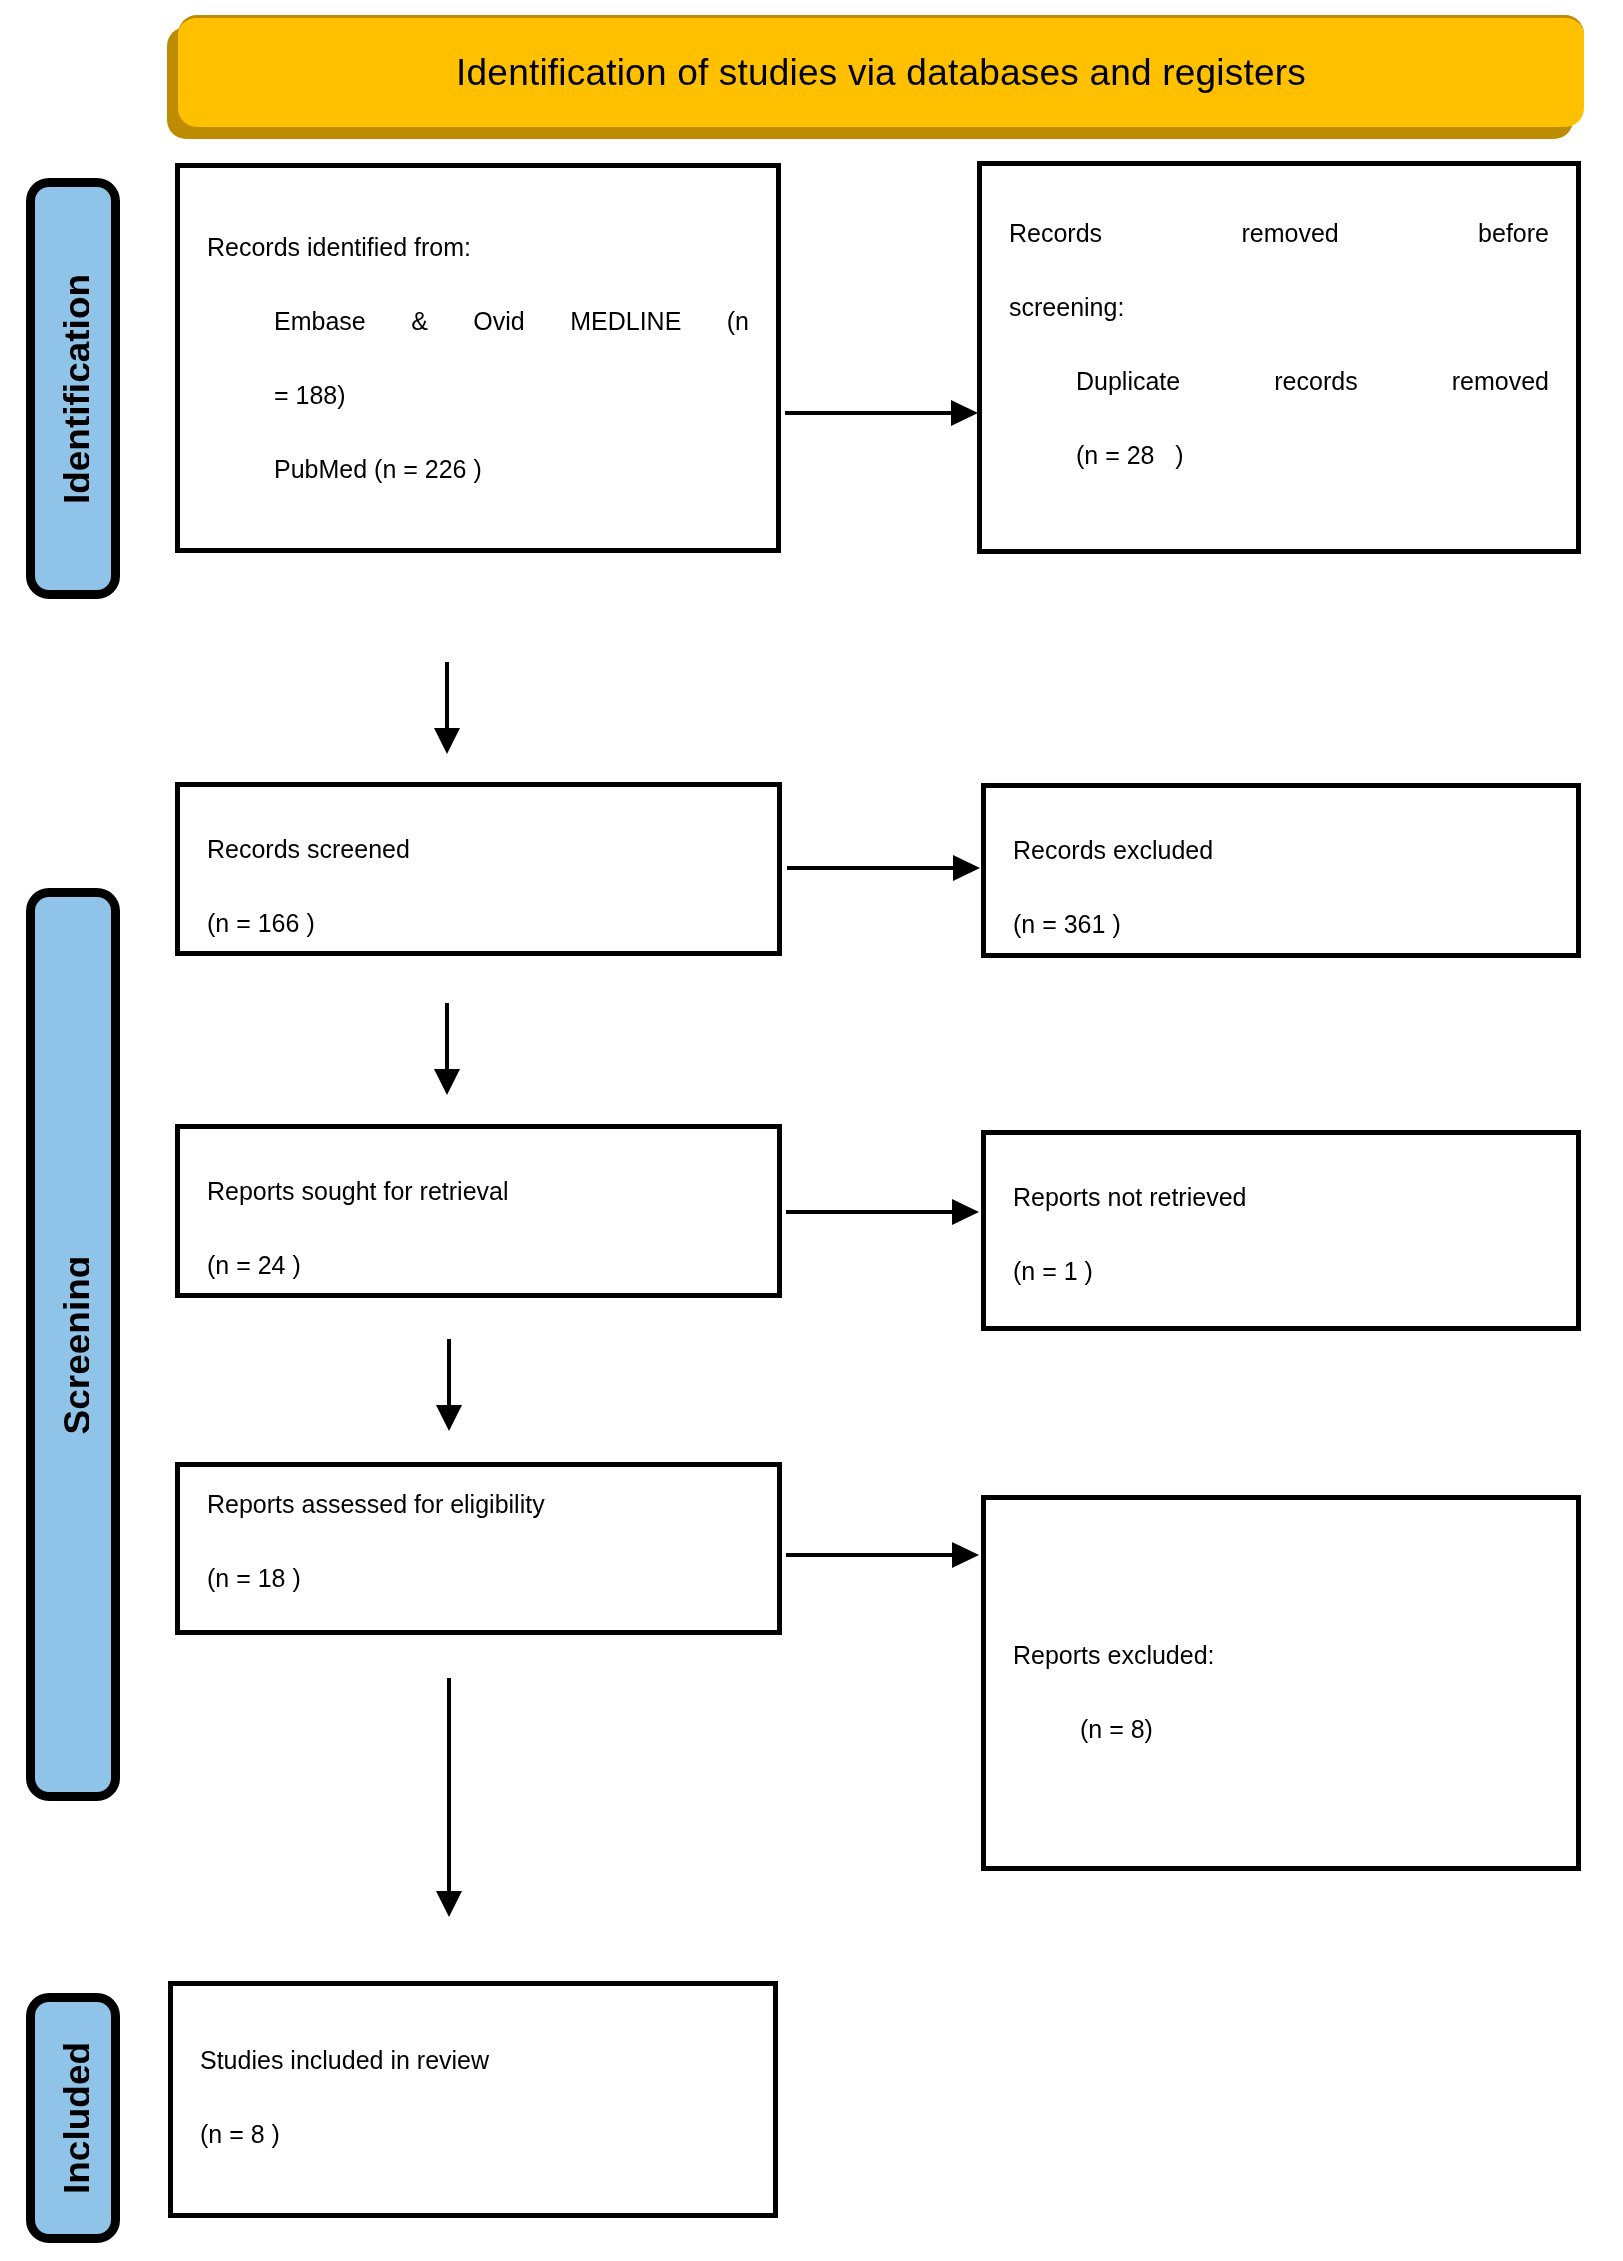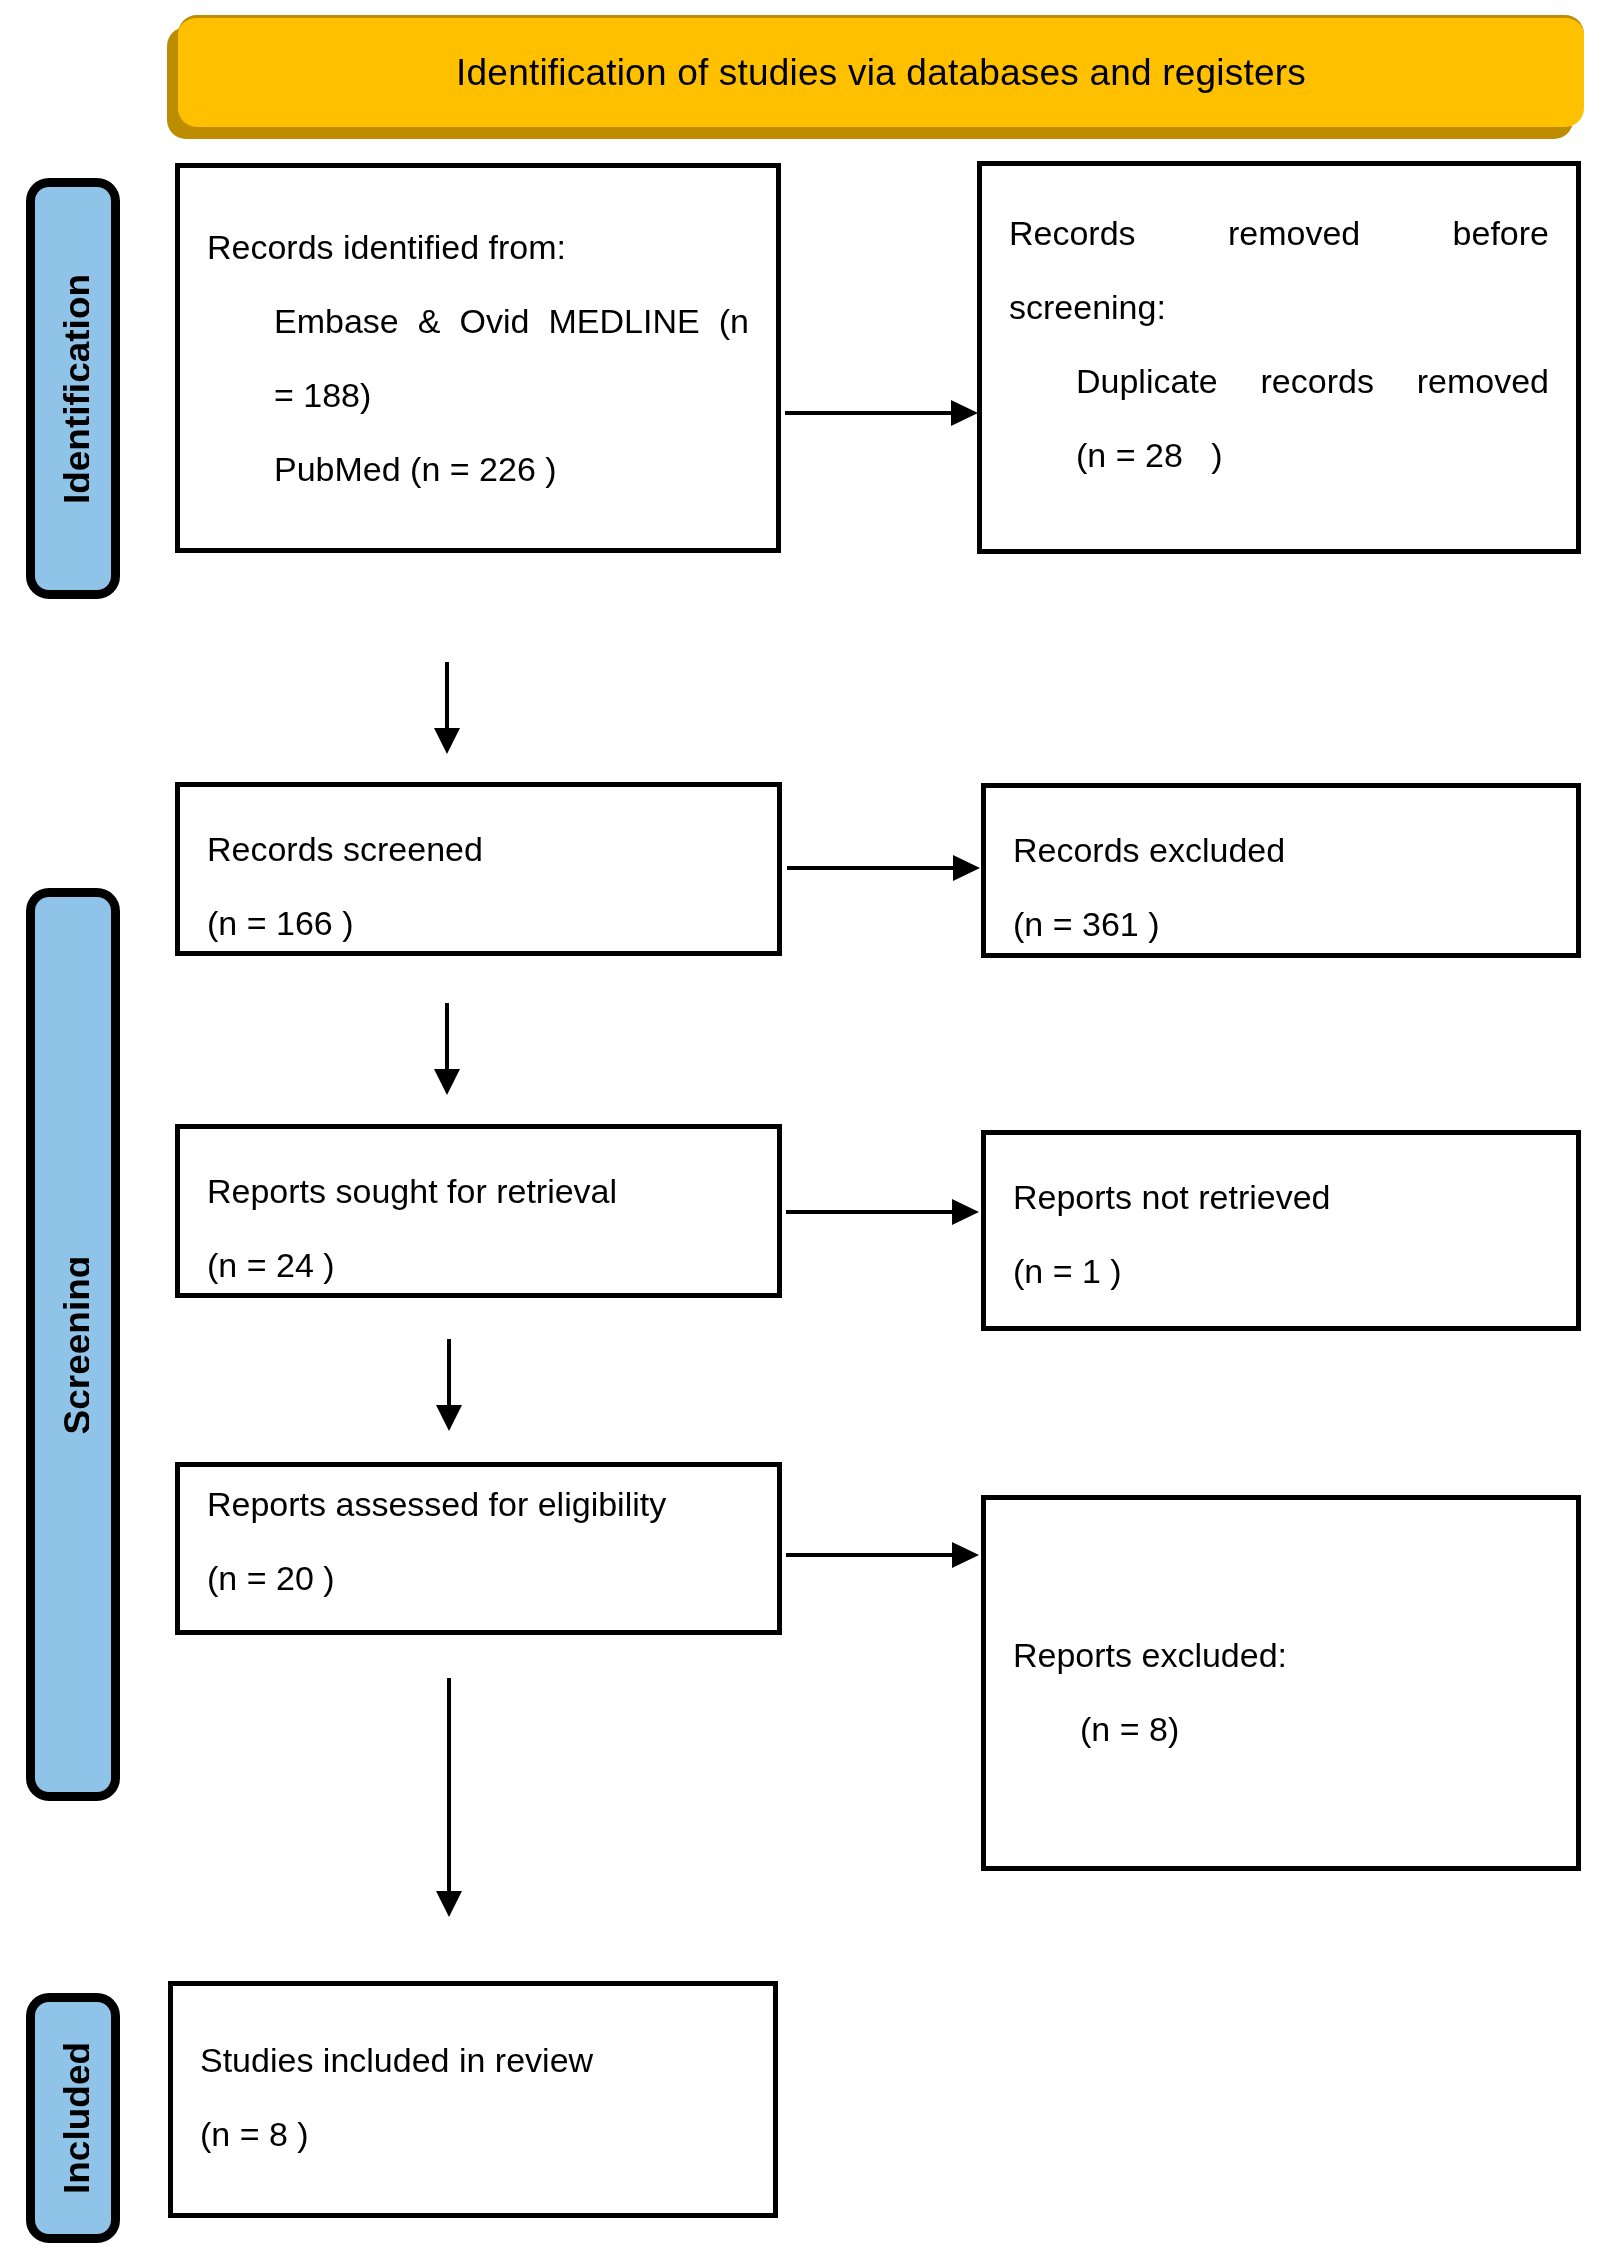--- a/index.html
+++ b/index.html
@@ -51,21 +51,21 @@
     line-height: 41px; height: 32px;
     overflow: hidden; white-space: nowrap;
   }
 
   
   .fbox {
     position: absolute;
     background: #fff;
     border: 5px solid var(--line, #000);
     box-sizing: border-box;
-    font-size: 34px;
+    font-size: 25px;
     padding: 0 27px;
   }
   .bline { line-height: 74px; white-space: pre; }
   .bline.justify { white-space: normal; text-align: justify; text-align-last: justify; }
   .bline.indent { padding-left: 67px; }
   .it { }
 
   .box-records-identified { left: 175px;  top: 163px;  width: 606px; height: 390px; padding-top: 42px; }
   .box-records-removed    { left: 977px; top: 161px;  width: 604px; height: 393px; padding-top: 30px; }
   .box-records-screened   { left: 175px;  top: 782px; width: 607px; height: 174px; padding-top: 25px; }
@@ -158,21 +158,21 @@
   <div class="bline">(n = 24 )</div>
 </div>
 
 <div class="fbox box-reports-not-retrieved">
   <div class="bline">Reports not retrieved</div>
   <div class="bline">(n = 1 )</div>
 </div>
 
 <div class="fbox box-reports-assessed">
   <div class="bline">Reports assessed for eligibility</div>
-  <div class="bline">(n = 20 )</div>
+  <div class="bline">(n = 18 )</div>
 </div>
 
 <div class="fbox box-reports-excluded">
   <div class="bline">Reports excluded:</div>
   <div class="bline indent">(n = 8)</div>
 </div>
 
 <div class="fbox box-studies-included">
   <div class="bline">Studies included in review</div>
   <div class="bline">(n = 8 )</div>

